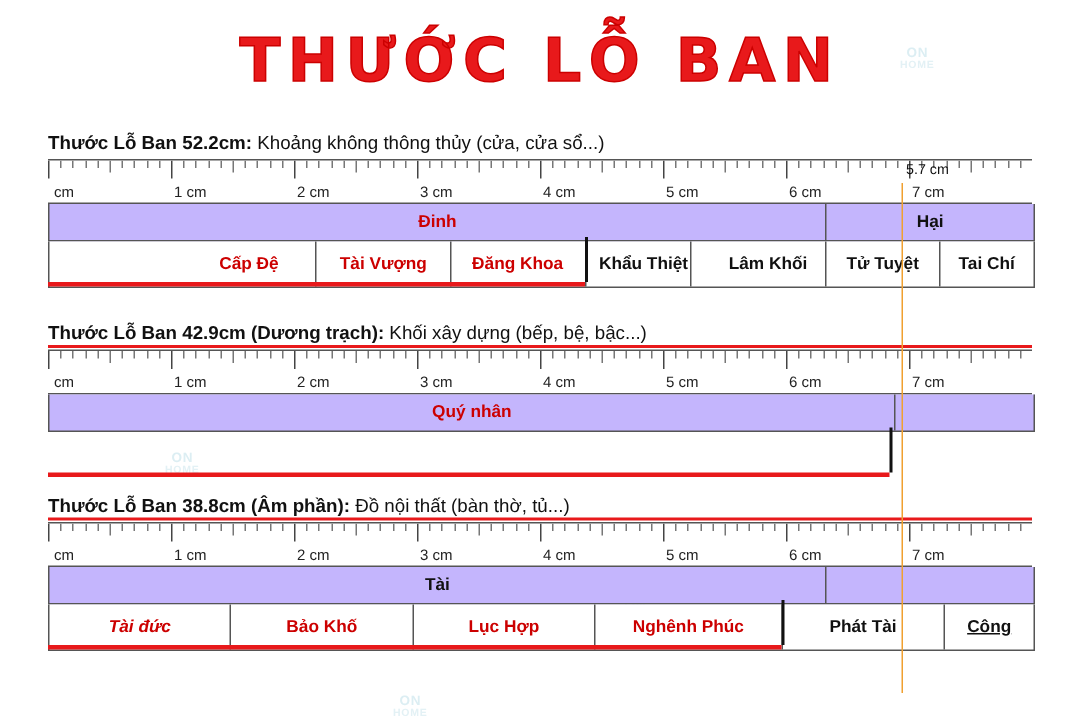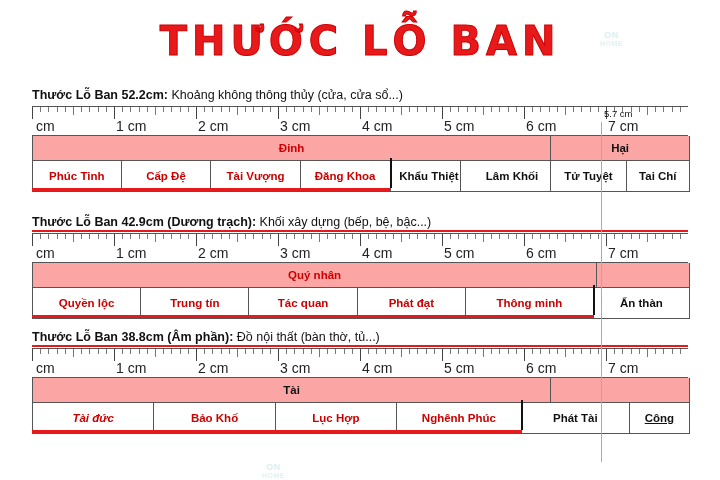--- a/index.html
+++ b/index.html
@@ -74,34 +74,34 @@
     top: 0;
     width: 1px;
     background: #777;
   }
   .tick.major { height: 12px; background: #444; }
   .tick.mid   { height: 8px; }
   .tick.minor { height: 5px; }
   .cmlabel {
     position: absolute;
     bottom: 1px;
-    font-size: 14px;
+    font-size: 10px;
     color: #222;
     transform: translateX(2px);
     white-space: nowrap;
   }
 
   
   .band {
     position: relative;
     height: 24px;
     border-bottom: 1px solid #555;
     border-left: 1px solid #555;
     border-right: 1px solid #555;
-    background: #fca5a5;
+    background: #c4b5fd;
   }
   .band .cell {
     position: absolute;
     top: 0;
     height: 24px;
     line-height: 24px;
     text-align: center;
     font-size: 11.5px;
     color: #c00;
     font-weight: bold;
@@ -297,21 +297,20 @@
         <div class="cmlabel" style="left: 328px;">4 cm</div>
         <div class="cmlabel" style="left: 410px;">5 cm</div>
         <div class="cmlabel" style="left: 492px;">6 cm</div>
         <div class="cmlabel" style="left: 574px;">7 cm</div>
       </div>
     <div class="band" id="band-0" style="margin-left: 32px; width: 656px;">
         <div class="cell " style="left: 0px; width: 518.24px;">Đinh</div>
         <div class="cell dark last" style="left: 518.24px; width: 137.76px;">Hại</div>
       </div>
     <div class="subrow" id="sub-0" style="margin-left: 32px; width: 656px;">
-        <div class="cell " style="left: 0px; width: 88.56px;">Phúc Tinh</div>
         <div class="cell " style="left: 88.56px; width: 89.872px;">Cấp Đệ</div>
         <div class="cell " style="left: 178.432px; width: 89.216px;">Tài Vượng</div>
         <div class="cell " style="left: 267.648px; width: 89.872px;">Đăng Khoa</div>
         <div class="cell dark" style="left: 365px; width: 63px;">Khẩu Thiệt</div>
         <div class="cell dark" style="left: 440.832px; width: 77.408px;">Lâm Khối</div>
         <div class="cell dark" style="left: 518.24px; width: 75.44px;">Tử Tuyệt</div>
         <div class="cell dark last" style="left: 593.68px; width: 62.32px;">Tai Chí</div>
       </div>
     <div class="redline" id="red-0" style="left: 32px; width: 357.52px; top: 82px;"></div>
   <div class="blackdiv" style="left: 389.52px; top: 52px; height: 30px;"></div>
@@ -411,28 +410,20 @@
         <div class="cmlabel" style="left: 246px;">3 cm</div>
         <div class="cmlabel" style="left: 328px;">4 cm</div>
         <div class="cmlabel" style="left: 410px;">5 cm</div>
         <div class="cmlabel" style="left: 492px;">6 cm</div>
         <div class="cmlabel" style="left: 574px;">7 cm</div>
       </div>
     <div class="band" id="band-1" style="margin-left: 32px; width: 656px;">
         <div class="cell " style="left: 0px; width: 564.16px;">Quý nhân</div>
         <div class="cell dark last" style="left: 564.16px; width: 91.84px;"></div>
       </div>
-    <div class="subrow" id="sub-1" style="margin-left: 32px; width: 656px;">
-        <div class="cell " style="left: 0px; width: 108.24px;">Quyền lộc</div>
-        <div class="cell " style="left: 108.24px; width: 108.24px;">Trung tín</div>
-        <div class="cell " style="left: 216.48px; width: 108.24px;">Tác quan</div>
-        <div class="cell " style="left: 324.72px; width: 108.24px;">Phát đạt</div>
-        <div class="cell " style="left: 432.96px; width: 127.92px;">Thông minh</div>
-        <div class="cell dark last" style="left: 560.88px; width: 95.12px;">Ấn thàn</div>
-      </div>
     <div class="redline" id="red-1" style="left: 32px; width: 560.88px; top: 82px;"></div>
   <div class="blackdiv" style="left: 592.88px; top: 52px; height: 30px;"></div>
     </div>
 </div>
 
 <div class="section" id="section-2" style="top:330px;">
   <div class="sec-head">
     <b>Thước Lỗ Ban 38.8cm (Âm phần):</b><span> Đồ nội thất (bàn thờ, tủ...)</span>
   </div>
   <div class="ruler-wrap">

